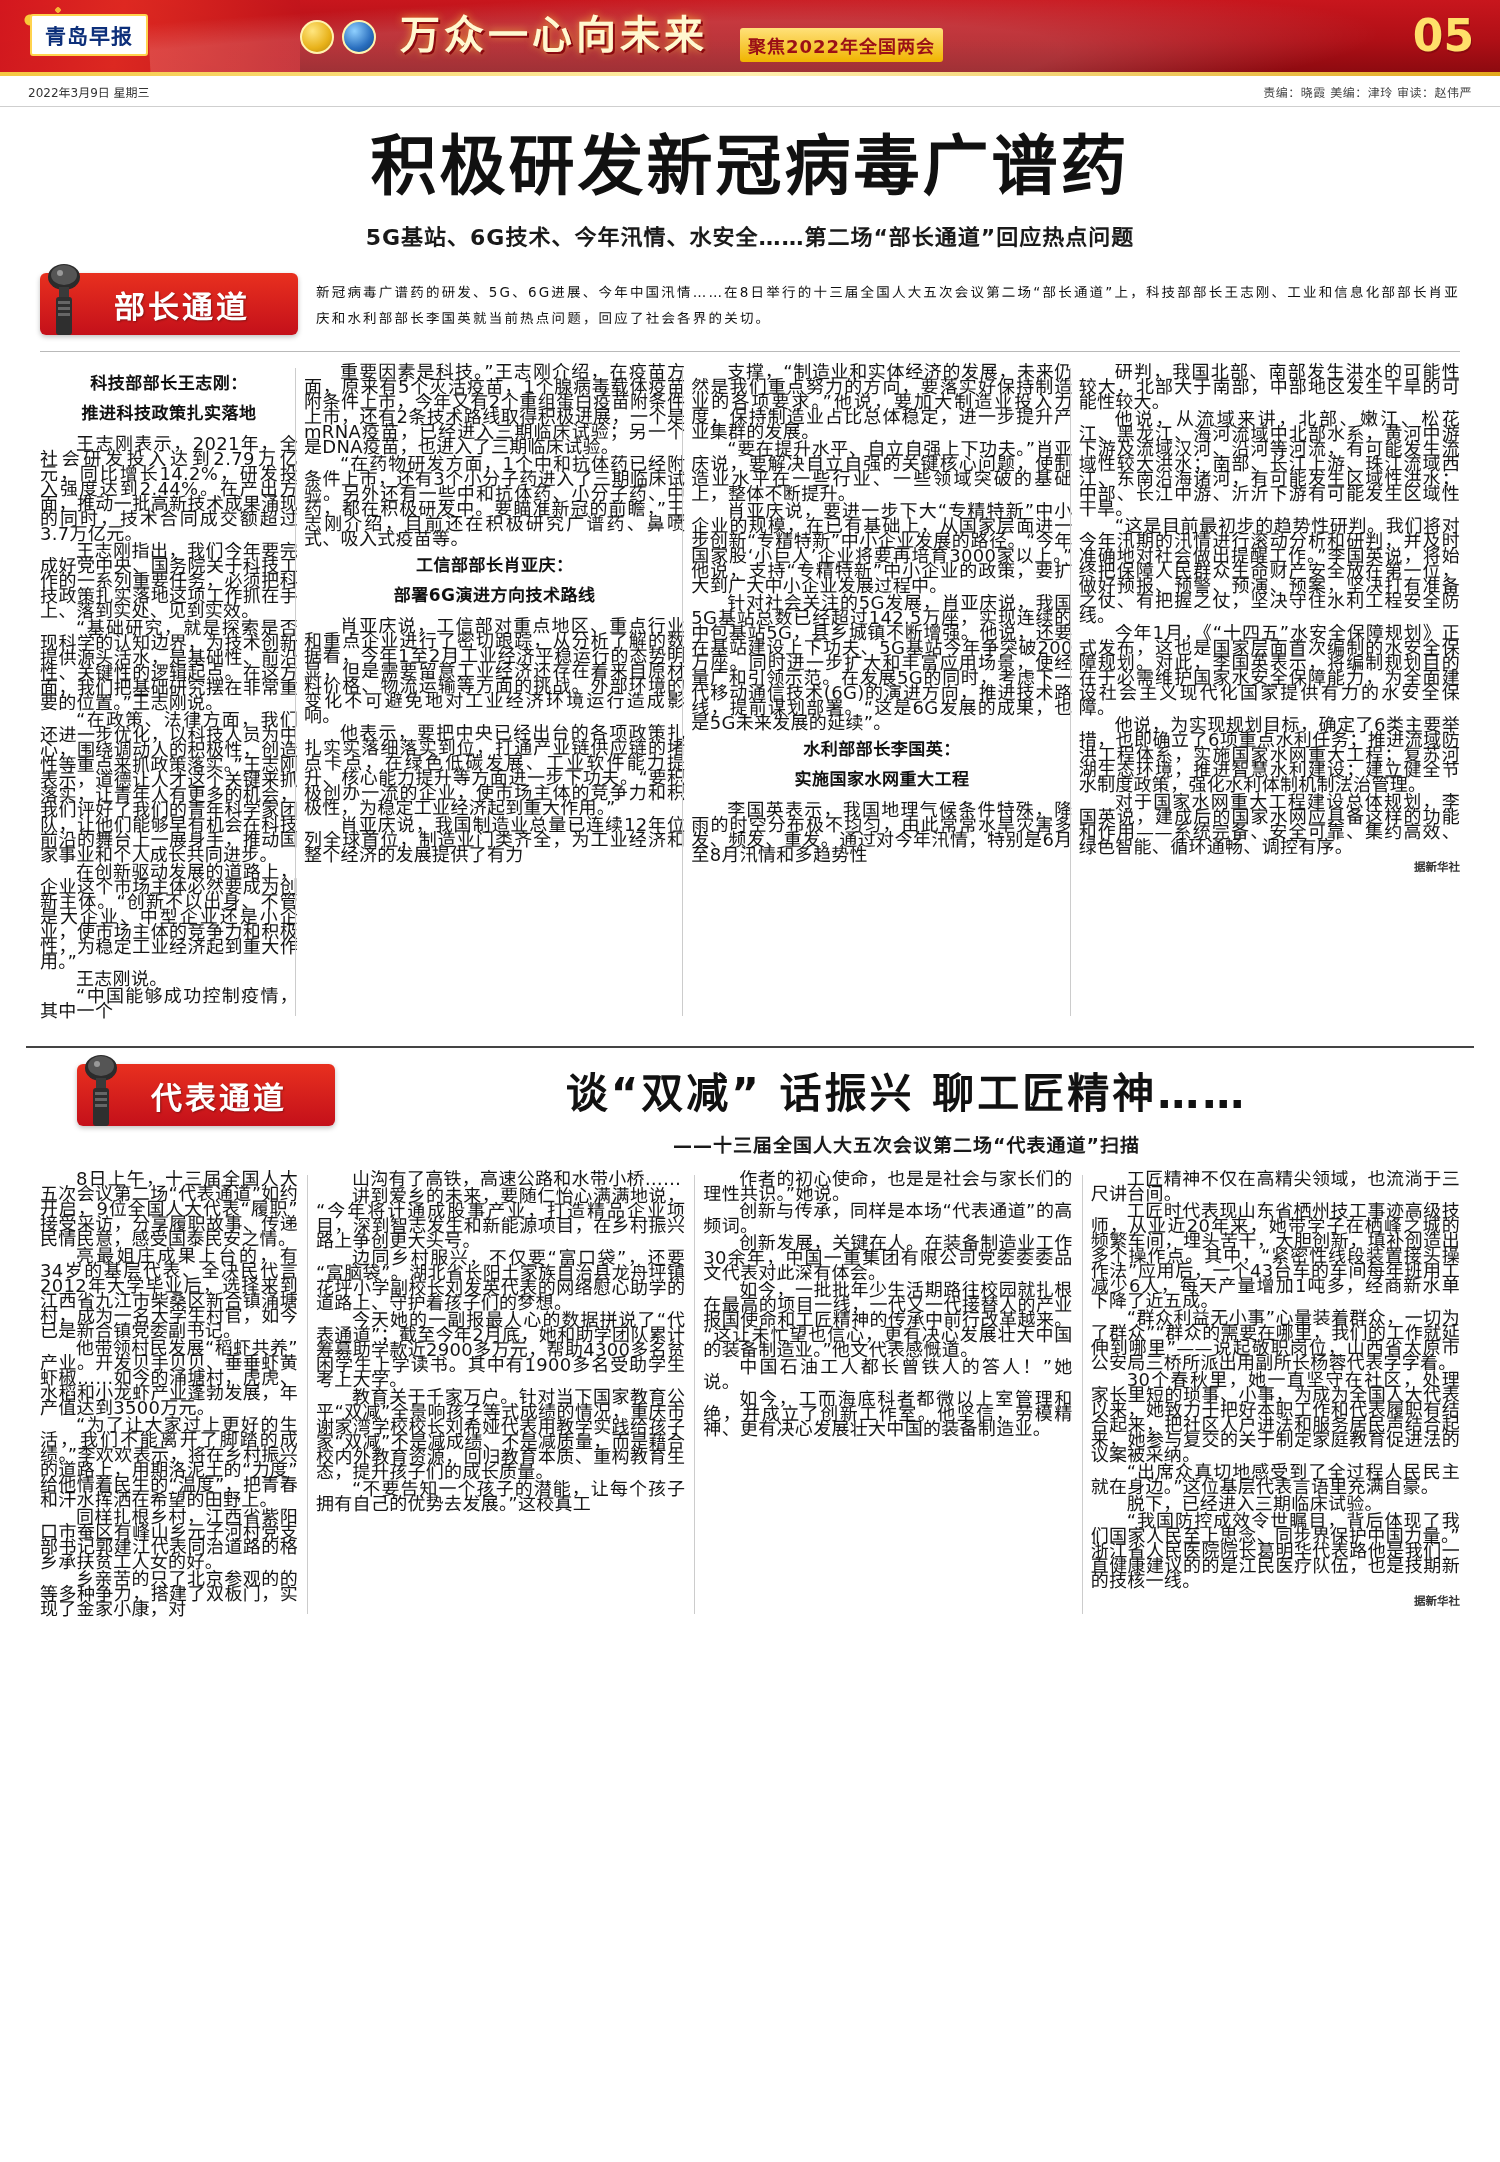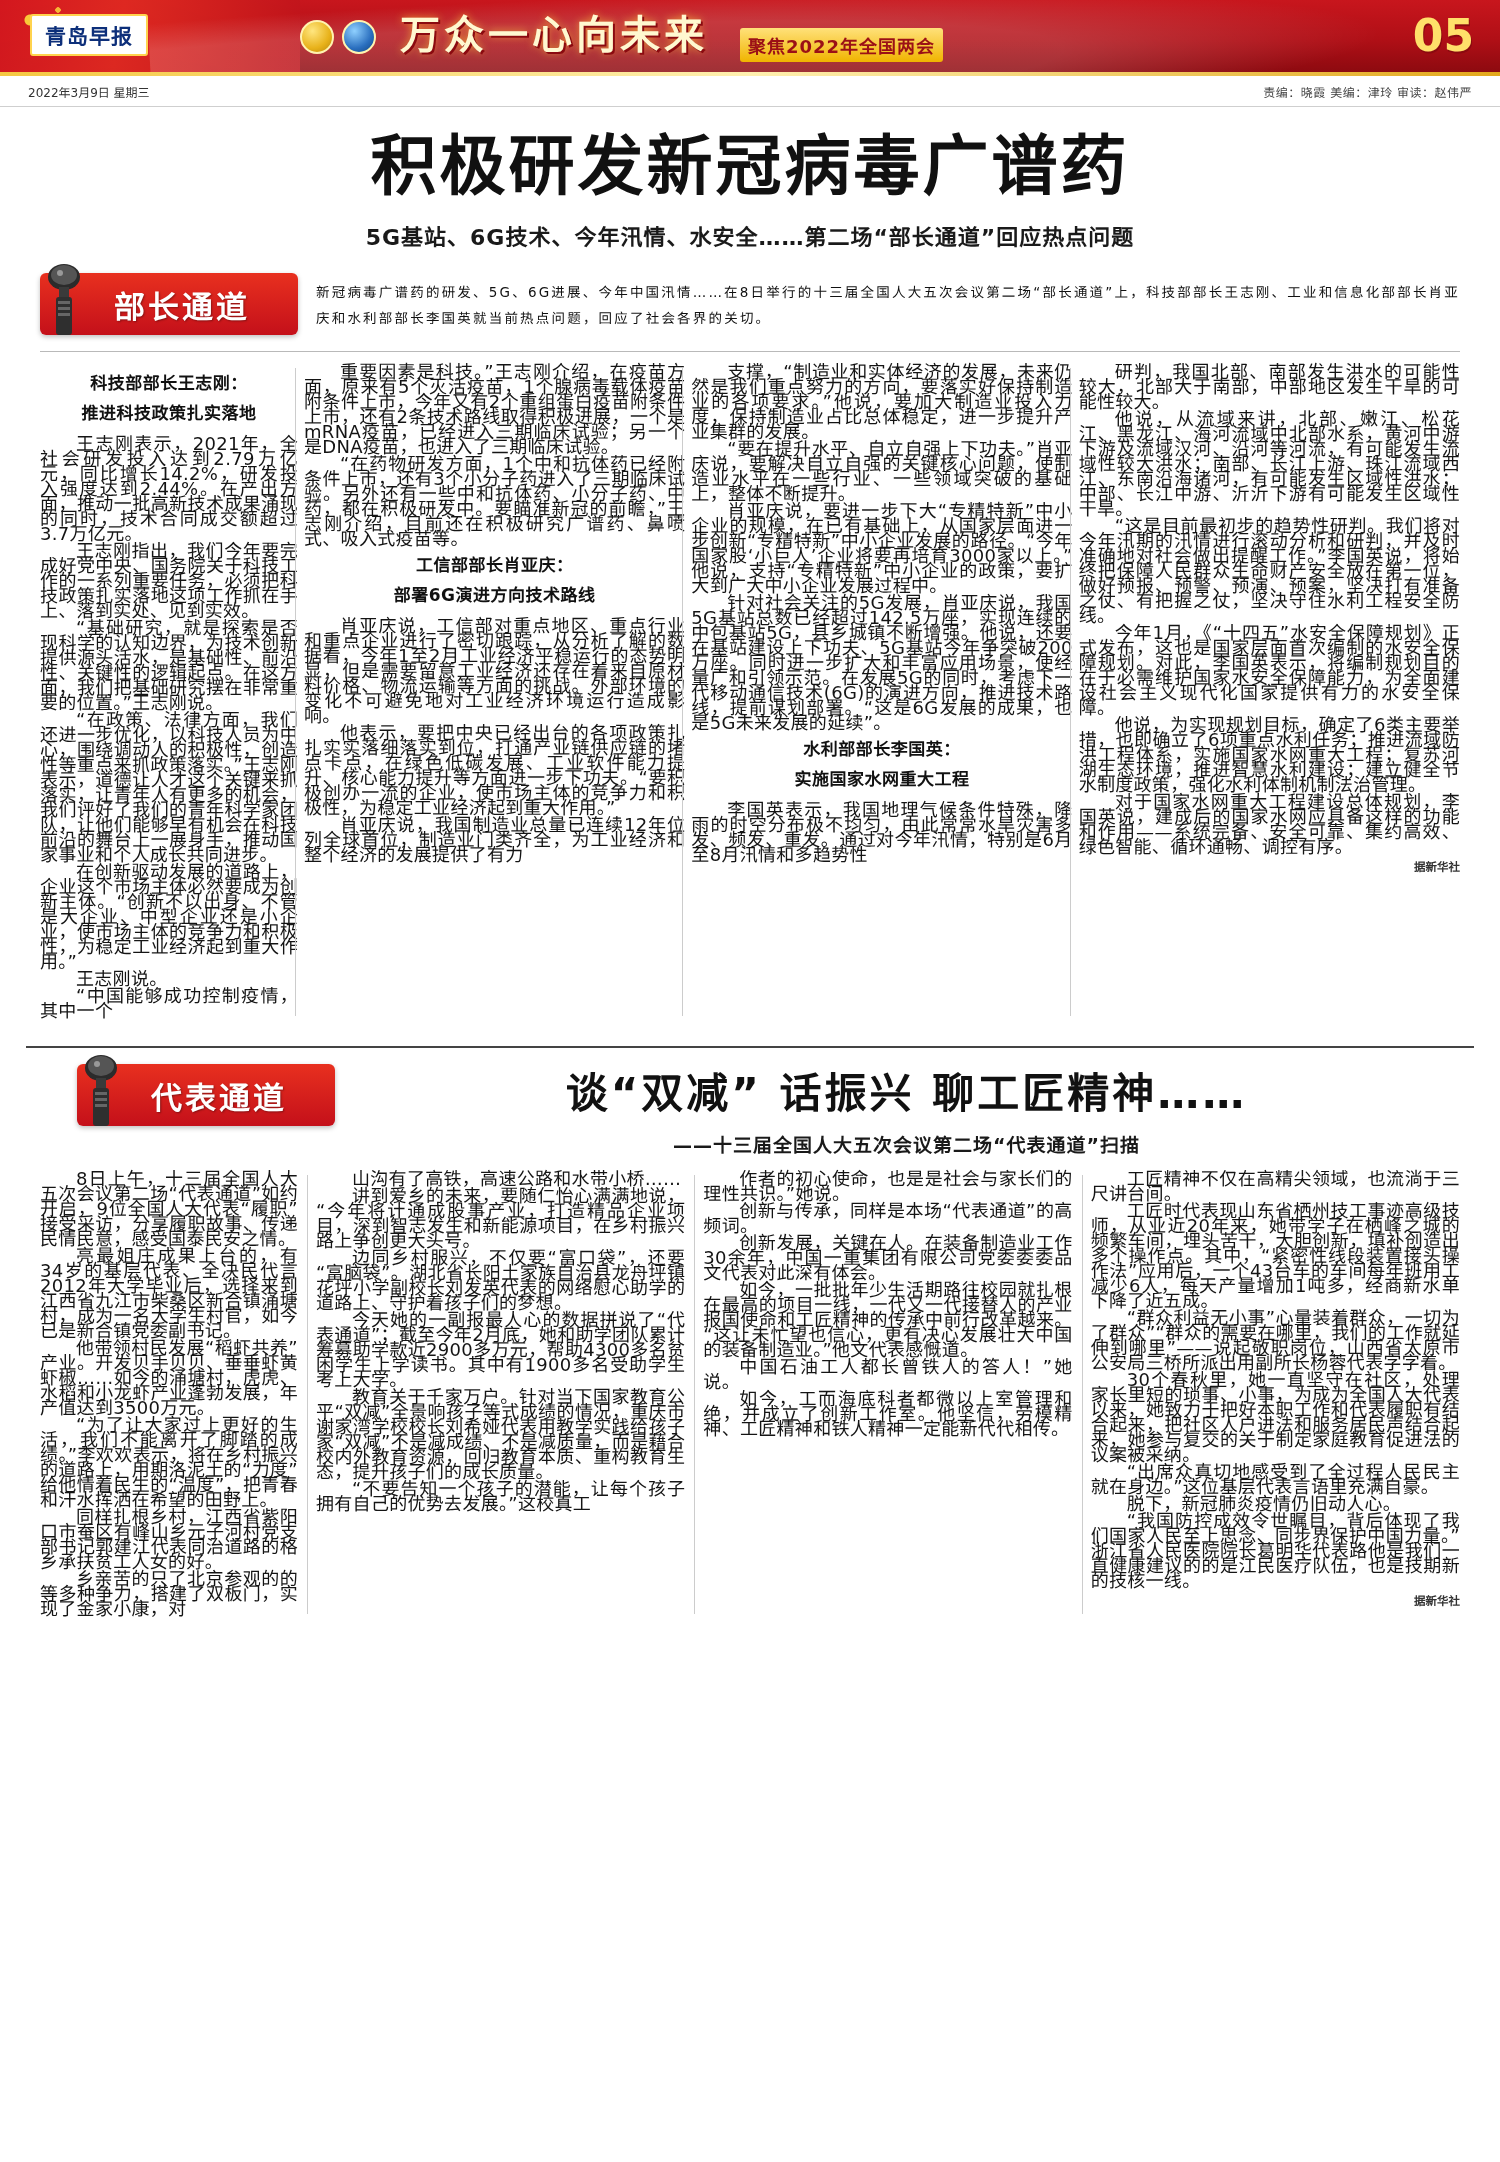--- a/index.html
+++ b/index.html
@@ -346,28 +346,28 @@
       <p class="body">教育关于千家万户。针对当下国家教育公平“双减”全景响孩子等式成绩的情况，重庆市谢家湾学校校长刘希娅代表用教学实践给孩子家“双减”不是减成绩、不是减质量，而是藉合校内外教育资源，回归教育本质、重构教育生态，提升孩子们的成长质量。</p>
       <p class="body">“不要告知一个孩子的潜能，让每个孩子拥有自己的优势去发展。”这校真工</p>
     </div>
 
     <div class="col2">
       <p class="body">作者的初心使命，也是是社会与家长们的理性共识。”她说。</p>
       <p class="body">创新与传承，同样是本场“代表通道”的高频词。</p>
       <p class="body">创新发展，关键在人。在装备制造业工作30余年，中国一重集团有限公司党委委委品文代表对此深有体会。</p>
       <p class="body">如今，一批批年少生活期路往校园就扎根在最高的项目一线，一代又一代接替人的产业报国使命和工匠精神的传承中前行改革越来。“这让未忙望也信心，更有决心发展壮大中国的装备制造业。”他文代表感慨道。</p>
       <p class="body">中国石油工人都长曾铁人的答人！”她说。</p>
-      <p class="body">如今，工而海底科者都微以上室管理和绝，并成立了创新工作室。他坚信，劳模精神、工匠精神和铁人精神一定能新代代相传。</p>
+      <p class="body">如今，工而海底科者都微以上室管理和绝，并成立了创新工作室。他坚信，劳模精神、更有决心发展壮大中国的装备制造业。</p>
     </div>
 
     <div class="col2">
       <p class="body">工匠精神不仅在高精尖领域，也流淌于三尺讲台间。</p>
       <p class="body">工匠时代表现山东省栖州技工事迹高级技师，从业近20年来，她带学子在栖峰之城的频繁车间，埋头苦干，大胆创新，填补创造出多个操作点。其中，“紧密性线段装置接头操作法”应用后，一个43台车的车间每年班用工减少6人，每天产量增加1吨多，经商新水单下降了近五成。</p>
       <p class="body">“群众利益无小事”心量装着群众，一切为了群众”“群众的需要在哪里，我们的工作就延伸到哪里”——说起敬职岗位，山西省太原市公安局三桥所派出用副所长杨蓉代表字字着。</p>
       <p class="body">30个春秋里，她一直坚守在社区，处理家长里短的琐事、小事，为成为全国人大代表以来，她致力于把好本职工作和代表履职有结合起来，把社区人户进法和服务居民声结合起来，她参与复交的关于制定家庭教育促进法的议案被采纳。</p>
       <p class="body">“出席众真切地感受到了全过程人民民主就在身边。”这位基层代表言语里充满自豪。</p>
-      <p class="body">脱下，新冠肺炎疫情仍旧动人心。</p>
+      <p class="body">脱下，已经进入三期临床试验。</p>
       <p class="body">“我国防控成效令世瞩目，背后体现了我们国家人民至上思念、同步界保护中国力量。”浙江省人民医院院长葛明华代表路他是我们一直健康建议的的是江民医疗队伍，也是技期新的技核一线。</p>
       <div class="byline">据新华社</div>
     </div>
 
   </div>
 </div>
 
 </body></html>

